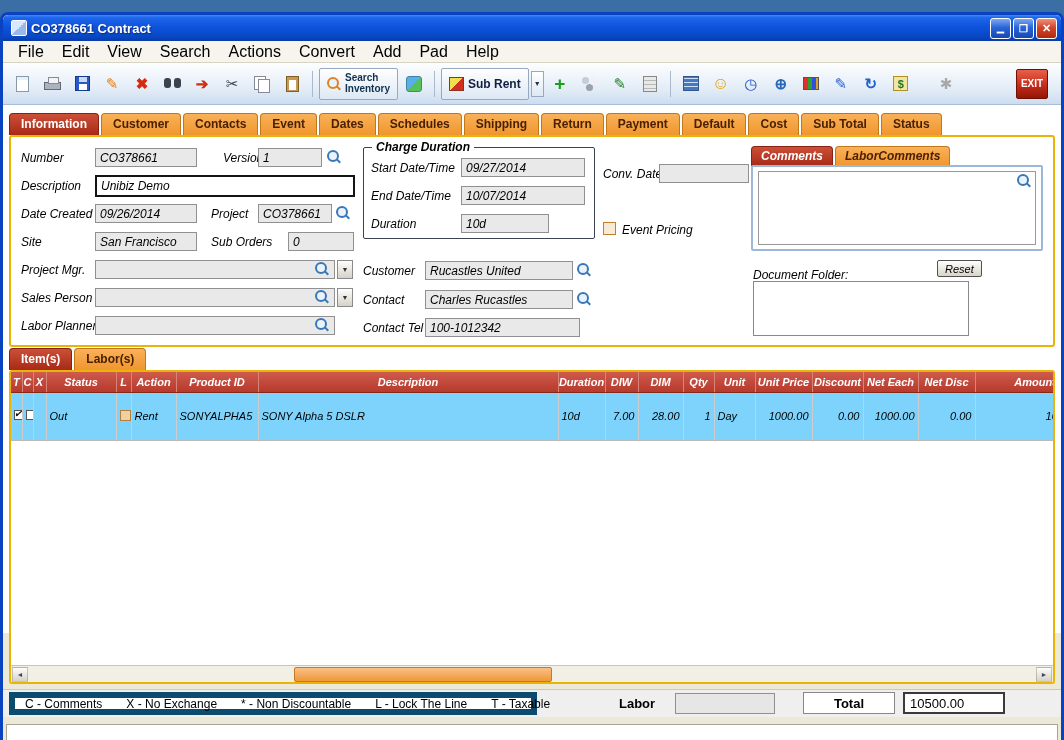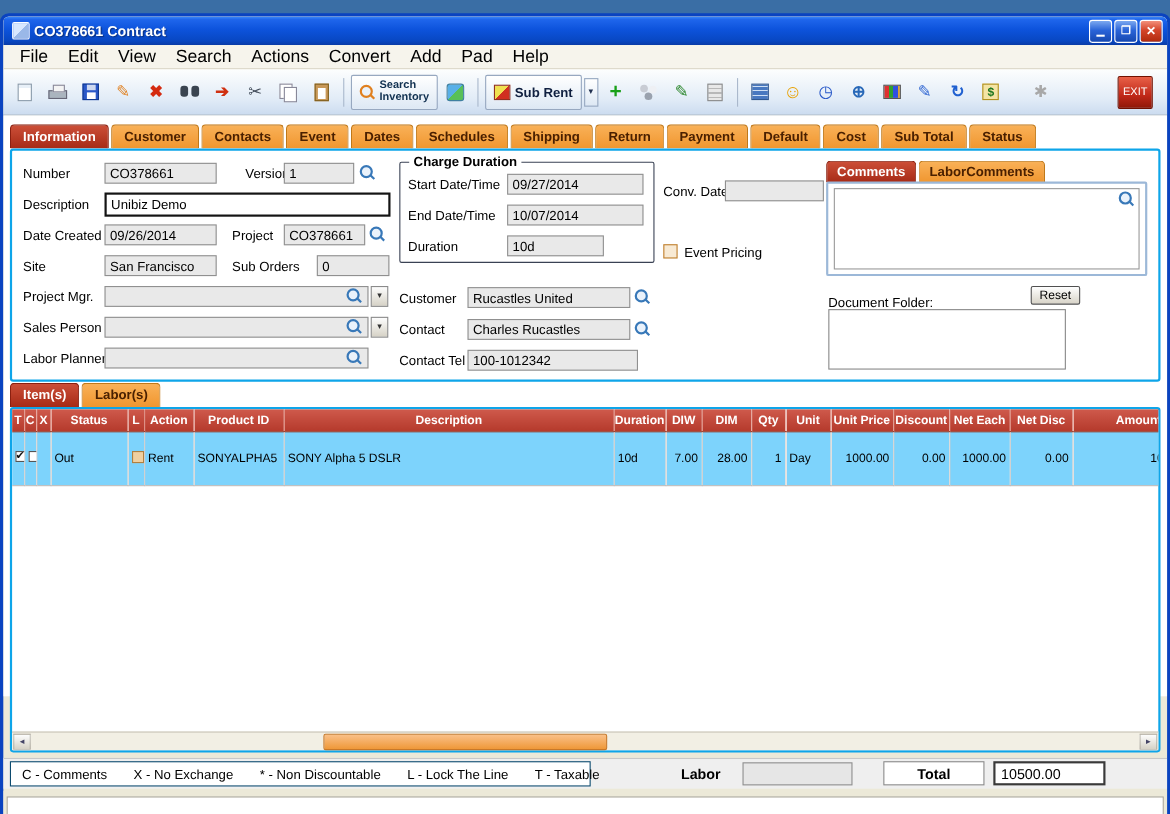--- a/index.html
+++ b/index.html
@@ -51,30 +51,30 @@
   .mag { position:relative; width:14px; height:14px; display:inline-block; }
   .mag::before { content:""; position:absolute; left:0; top:0; width:8px; height:8px; border:2px solid #3878b8; border-radius:50%; background:#eaf2fb; }
   .mag::after { content:""; position:absolute; left:9px; top:10px; width:5px; height:2px; background:#3878b8; transform:rotate(45deg); }
   .mag.orange::before { border-color:#e08020; } .mag.orange::after { background:#e08020; }
 
   .tool-text-btn { display:flex; align-items:center; gap:4px; height:32px; padding:1px 7px; border:1px solid #97a8c0; border-radius:2px; background:linear-gradient(180deg,#ffffff,#dde8f4); cursor:pointer; }
   .stack { display:flex; flex-direction:column; line-height:1.05; }
   .stack span { font-size:10px; font-weight:bold; color:#103050; }
   .subrent-label { font-size:12px; font-weight:bold; color:#102040; }
   .dd-btn { width:13px; height:26px; display:flex; align-items:center; justify-content:center; border:1px solid #97a8c0; background:linear-gradient(#fff,#dde8f4); font-size:7px; color:#203050; cursor:pointer; }
-  .exit-btn { width:32px; height:30px; background:linear-gradient(180deg,#e86048,#c02818 60%,#901808); border:1px solid #701000; border-radius:2px; color:#fff; font-weight:normal; font-size:10px; text-transform:uppercase; display:flex; align-items:center; justify-content:center; cursor:pointer; }
+  .exit-btn { width:32px; height:30px; background:linear-gradient(180deg,#e86048,#c02818 60%,#901808); border:1px solid #701000; border-radius:2px; color:#fff; font-weight:bold; font-size:10px; text-transform:uppercase; display:flex; align-items:center; justify-content:center; cursor:pointer; }
 
   
   .content { position:relative; height:528px; background:#fff; }
   .tabstrip { position:absolute; display:flex; gap:2px; }
   .tab { padding:3px 11px 4px; font-size:12px; font-weight:bold; color:#4a2000; background:linear-gradient(180deg,#f9b158,#f0962f); border:1px solid #c07818; border-bottom:none; border-radius:4px 4px 0 0; cursor:pointer; white-space:nowrap; }
   .tab.selected { background:linear-gradient(180deg,#cc4f38,#a62a16); color:#fff; border-color:#8a2010; }
   .tab.small { padding:2px 9px 3px; font-size:12px; }
 
-  .panel { position:absolute; background:#fff; border:2px solid #0ea5e9; border-radius:3px; }
+  .panel { position:absolute; background:#fff; border:2px solid #eab308; border-radius:3px;font-style:italic; }
 
   .lbl { position:absolute; font-size:12px; color:#000; white-space:nowrap; }
   .tf { position:absolute; height:19px; background:#e9e9e9; border:1px solid #909090; font-size:12px; display:flex; align-items:center; padding:0 4px; overflow:hidden; white-space:nowrap; }
   .tf.white { background:#fff; border:2px solid #141414; height:22px; }
   .amag { position:absolute; cursor:pointer; }
   .arrow-btn { position:absolute; width:16px; height:19px; background:linear-gradient(#fdfdfd,#d6d2c6); border:1px solid #8a8a8a; font-size:7px; color:#333; display:flex; align-items:center; justify-content:center; cursor:pointer; }
 
   .groupbox { position:absolute; border:1px solid #3a4254; border-radius:2px; }
   .groupbox .legend { position:absolute; top:-8px; left:8px; background:#fff; padding:0 4px; font-size:12px; font-weight:bold; }
 
@@ -95,21 +95,21 @@
   .cb { width:10px; height:10px; border:1px solid #555; background:#fff; display:inline-block; position:relative; }
   .cb.checked::before { content:"✔"; position:absolute; left:-1px; top:-3px; font-size:10px; color:#111; }
   .lockbox { width:11px; height:11px; background:#f0d0a0; border:1px solid #b08040; display:inline-block; }
 
   .hscroll { position:absolute; left:0; right:0; bottom:0; height:17px; background:#f2efe4; border-top:1px solid #c8c4b8; }
   .scroll-arrow { position:absolute; top:1px; width:16px; height:15px; background:linear-gradient(#fdfdfd,#d6d2c6); border:1px solid #9a96888a; font-size:7px; color:#446; display:flex; align-items:center; justify-content:center; cursor:pointer; }
   .scroll-thumb { position:absolute; top:1px; left:283px; width:258px; height:15px; background:linear-gradient(180deg,#fac088,#ef9838); border:1px solid #c87828; border-radius:2px; cursor:grab; }
 
   
   .legendbar { position:absolute; left:0; right:0; height:28px; background:#efefef; border-top:1px solid #c8c8c8; }
-  .legend-box { position:absolute; left:6px; top:2px; width:528px; height:23px; background:#fff; border:1px solid #0c4a6e; display:flex; align-items:center; gap:24px; padding:0 10px; }
+  .legend-box { position:absolute; left:6px; top:2px; width:528px; height:23px; background:#fff; border:6px solid #0c4a6e; display:flex; align-items:center; gap:24px; padding:0 10px; }
   .legend-box span { font-size:12px; color:#000; white-space:nowrap; }
   .bold-lbl { position:absolute; font-size:13px; font-weight:bold; }
   .labor-field { position:absolute; width:100px; height:21px; background:#e6e6e6; border:1px solid #909090; }
   .total-box { position:absolute; width:92px; height:22px; background:#fff; border:1px solid #888; display:flex; align-items:center; justify-content:center; font-size:13px; font-weight:bold; }
   .total-field { position:absolute; width:102px; height:22px; background:#fff; border:2px solid #3a3a3a; font-size:13px; display:flex; align-items:center; padding:0 5px; }
 
   .statusbar { position:absolute; left:0; right:0; height:30px; background:#ece9d8; }
   .status-inner { position:absolute; left:3px; right:3px; top:5px; height:19px; background:#fff; border:1px solid #a8a496; }
 </style>
 </head>

